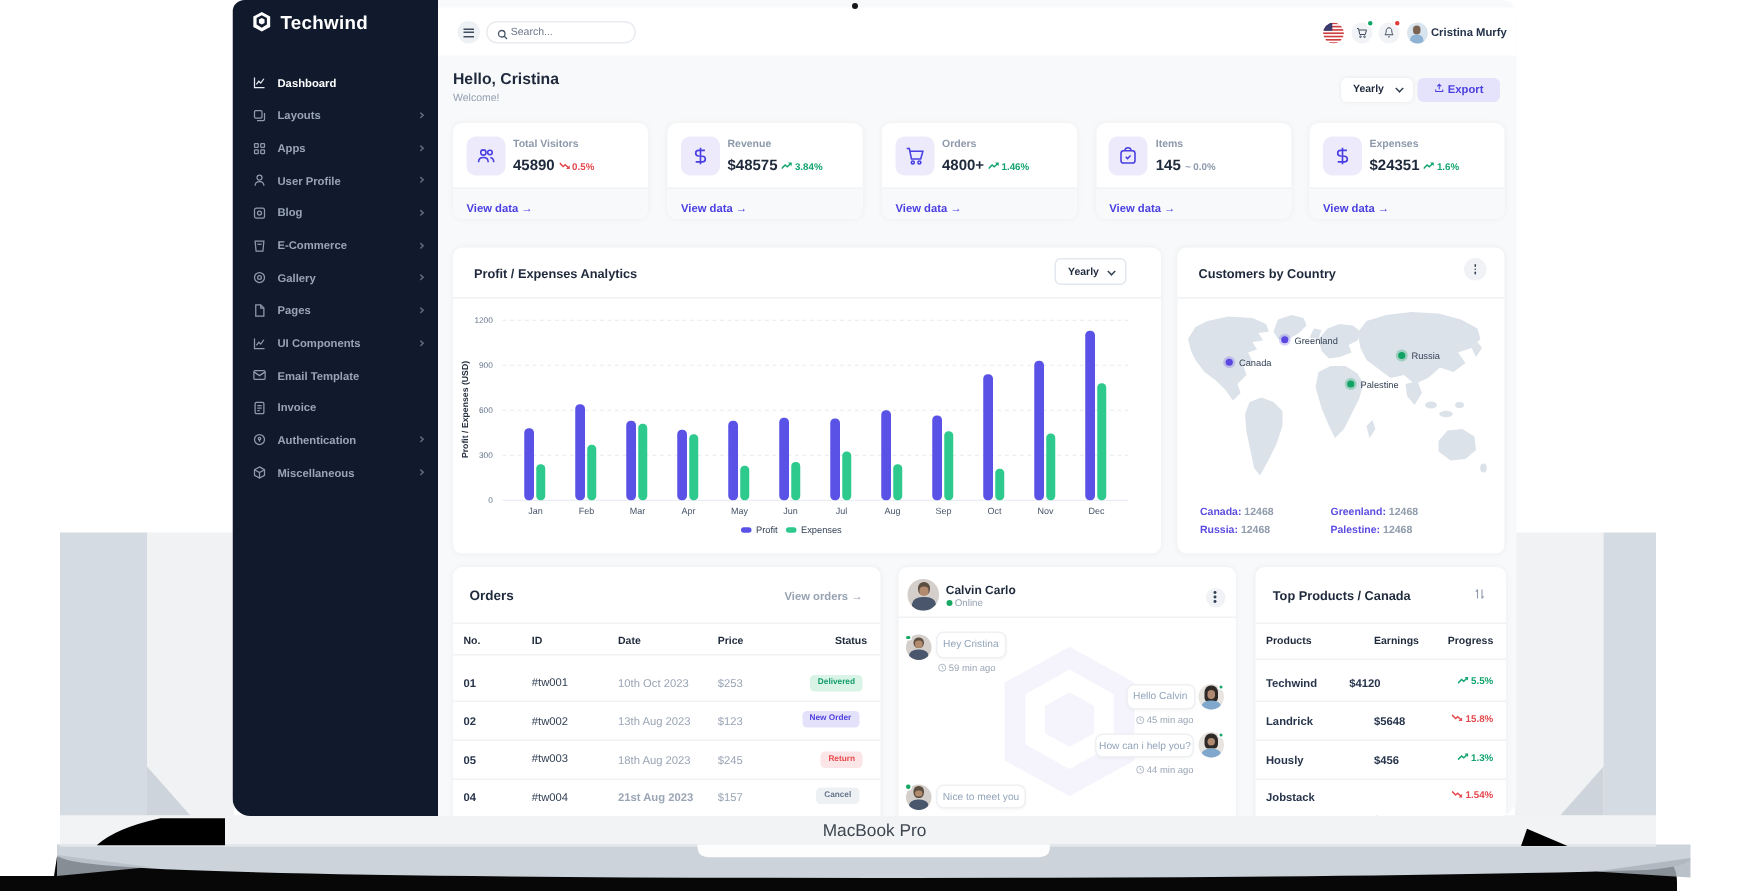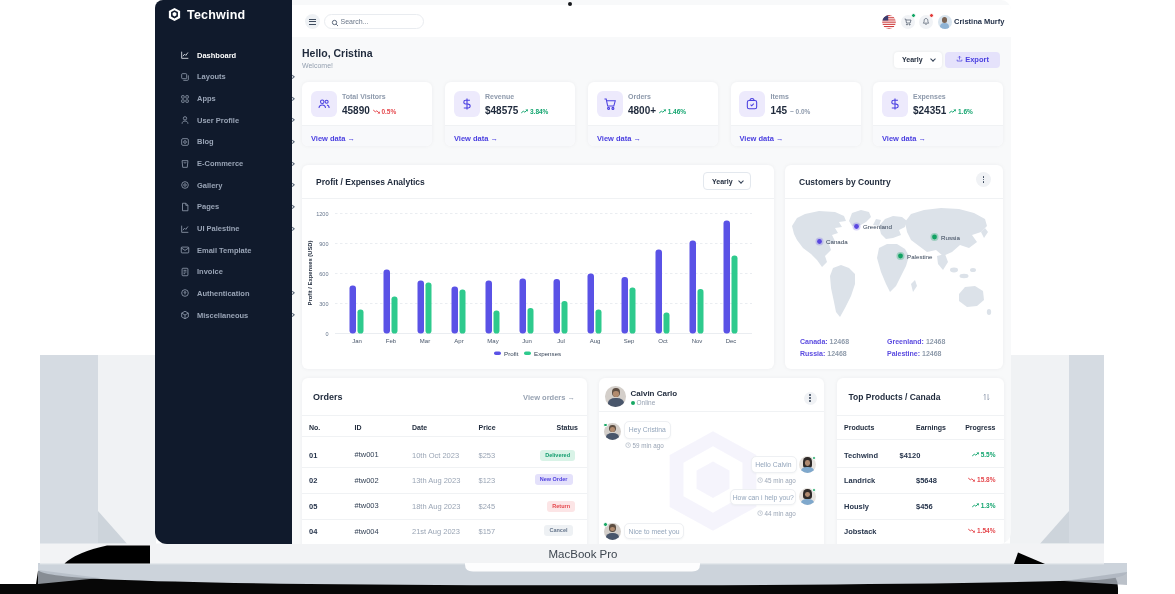--- a/index.html
+++ b/index.html
@@ -5,21 +5,21 @@
 * { margin:0; padding:0; box-sizing:border-box; }
 html,body { width:1175px; height:594px; background:#fff; font-family:"Liberation Sans", sans-serif; overflow:hidden; }
 #stage { position:relative; width:1175px; height:594px; }
 #laptop { position:absolute; left:0; top:0; }
 #screen { position:absolute; left:155px; top:0; width:856px; height:543.5px; border-radius:8px 10px 12px 12px; overflow:hidden; background:#f8f9fa; }
 .abs { position:absolute; }
 
 #sidebar { position:absolute; left:0; top:0; width:137px; height:543.5px; background:#101a2c; }
 #sb-logo { position:absolute; left:12px; top:7px; display:flex; align-items:center; color:#fff; }
 #sb-logo span { font-size:12.5px; font-weight:bold; margin-left:5px; letter-spacing:.2px; }
-.mi { position:absolute; left:12px; width:137px; height:21.6px; display:flex; align-items:center;text-align:center; }
+.mi { position:absolute; left:0; width:137px; height:21.6px; display:flex; align-items:center;text-align:center; }
 .mi svg { position:absolute; left:13px; }
 .mi .t { position:absolute; left:30px; font-size:7.5px; color:#99a4b6; font-weight:bold; }
 .mi.active .t { color:#fff; }
 .mi .ch { position:absolute; right:10px; top:50%; width:3.2px; height:3.2px; border-right:0.9px solid #5d6a7c; border-top:0.9px solid #5d6a7c; transform:translateY(-50%) rotate(45deg); }
 #upgrade { position:absolute; left:11px; top:357px; width:115px; height:75px; background:#192334; border-radius:6px; text-align:center; overflow:hidden; }
 #upgrade h4 { font-size:8.5px; color:#fff; margin-top:13px; }
 #upgrade p { font-size:6.5px; color:#8b96a9; line-height:1.5; margin-top:6px; }
 #upgrade .btn { position:absolute; left:17px; right:17px; top:48px; height:17px; line-height:16px; border:1px solid rgba(255,255,255,0.09); border-radius:4px; color:#fff; font-size:7px; font-weight:bold; background:#1f2a40; }
 
 #topbar { position:absolute; left:137px; top:4.5px; width:719px; height:32.5px; background:#fff; }
@@ -161,21 +161,21 @@
               <path d="M14 3 V8 H19"></path>
             </svg>
             <span class="t">Pages</span>
             <span class="ch"></span>
           </div>
         <div class="mi" style="top:217.8px">
             <svg width="10" height="10" viewBox="0 0 24 24" fill="none" stroke="#8f9aac" stroke-width="2">
               <path d="M4 4 V20 H20"></path>
               <path d="M7 15 L11 10 L14 13 L19 6"></path>
             </svg>
-            <span class="t">UI Palestine</span>
+            <span class="t">UI Components</span>
             <span class="ch"></span>
           </div>
         <div class="mi" style="top:239.4px">
             <svg width="10" height="10" viewBox="0 0 24 24" fill="none" stroke="#8f9aac" stroke-width="2">
               <rect x="3" y="5" width="18" height="14" rx="2"></rect>
               <path d="M3 7 L12 13 L21 7"></path>
             </svg>
             <span class="t">Email Template</span>
           </div>
         <div class="mi" style="top:261.1px">
@@ -466,21 +466,21 @@
 <div class="td tgrey" style="left:110px; top:98px; font-weight:normal">13th Aug 2023</div>
 <div class="td tgrey" style="left:176.5px; top:98px; font-weight:normal">$123</div>
 <div class="badge" style="right:14px; top:96.0px; background:#e4e1fb; color:#5142df">New Order</div>
 <div class="td tdark" style="left:7px; top:123.5px">05</div>
 <div class="td tdark" style="left:52.5px; top:123px; font-weight:normal; color:#334155">#tw003</div>
 <div class="td tgrey" style="left:110px; top:123.5px; font-weight:normal">18th Aug 2023</div>
 <div class="td tgrey" style="left:176.5px; top:123.5px; font-weight:normal">$245</div>
 <div class="badge" style="right:11.5px; top:122.5px; background:#fce5e6; color:#e5484d">Return</div>
 <div class="td tdark" style="left:7px; top:149px">04</div>
 <div class="td tdark" style="left:52.5px; top:148.5px; font-weight:normal; color:#334155">#tw004</div>
-<div class="td tgrey" style="left:110px; top:149px; font-weight:normal">21st Aug 2023</div>
+<div class="td tgrey" style="left:110px; top:149px; font-weight:bold">21st Aug 2023</div>
 <div class="td tgrey" style="left:176.5px; top:149px; font-weight:normal">$157</div>
 <div class="badge" style="right:14px; top:147.0px; background:#eef1f4; color:#64748b">Cancel</div>
 <div class="cdiv" style="top:88.5px"></div>
 <div class="cdiv" style="top:114.5px"></div>
 <div class="cdiv" style="top:140.5px"></div>
         </div>
       <div id="chatcard" class="card" style="left:444px; top:378px; width:224.5px; height:180px;">
         <div style="position:absolute; left:6.4px; top:8px; width:20.6px; height:20.6px; border-radius:50%; background:#d4cfca; overflow:hidden;">
   <div style="position:absolute; left:30%; top:10%; width:40%; height:44%; border-radius:46%; background:#5d4e42;"></div>
   <div style="position:absolute; left:35%; top:26%; width:30%; height:26%; border-radius:45%; background:#b28b6e;"></div>

